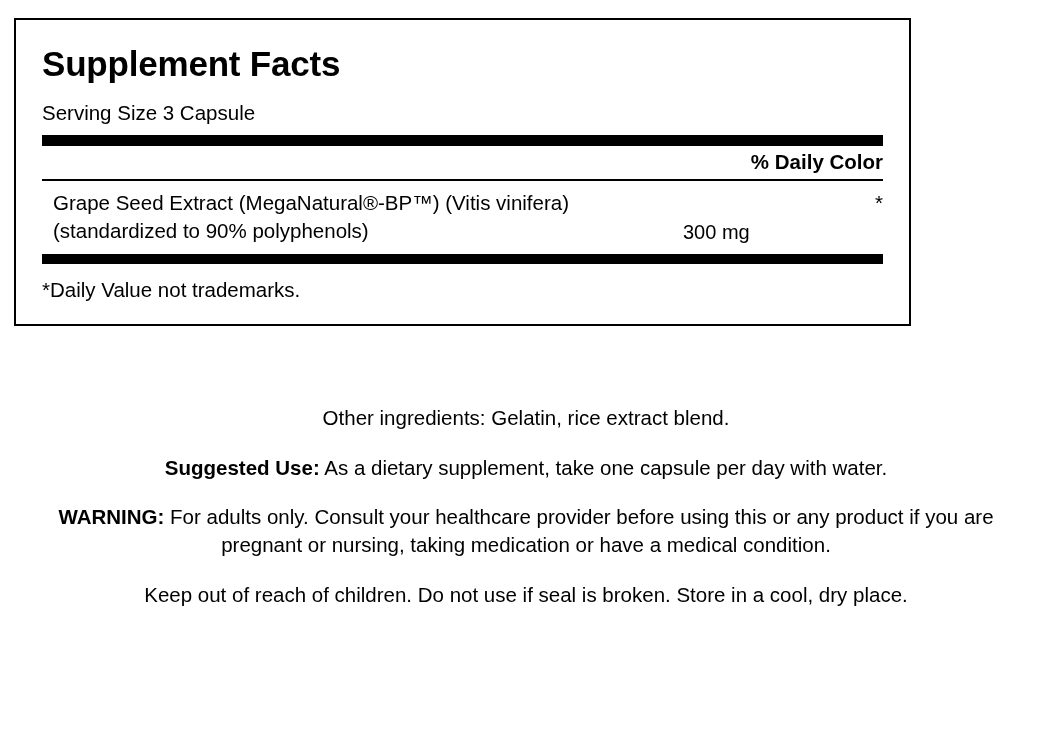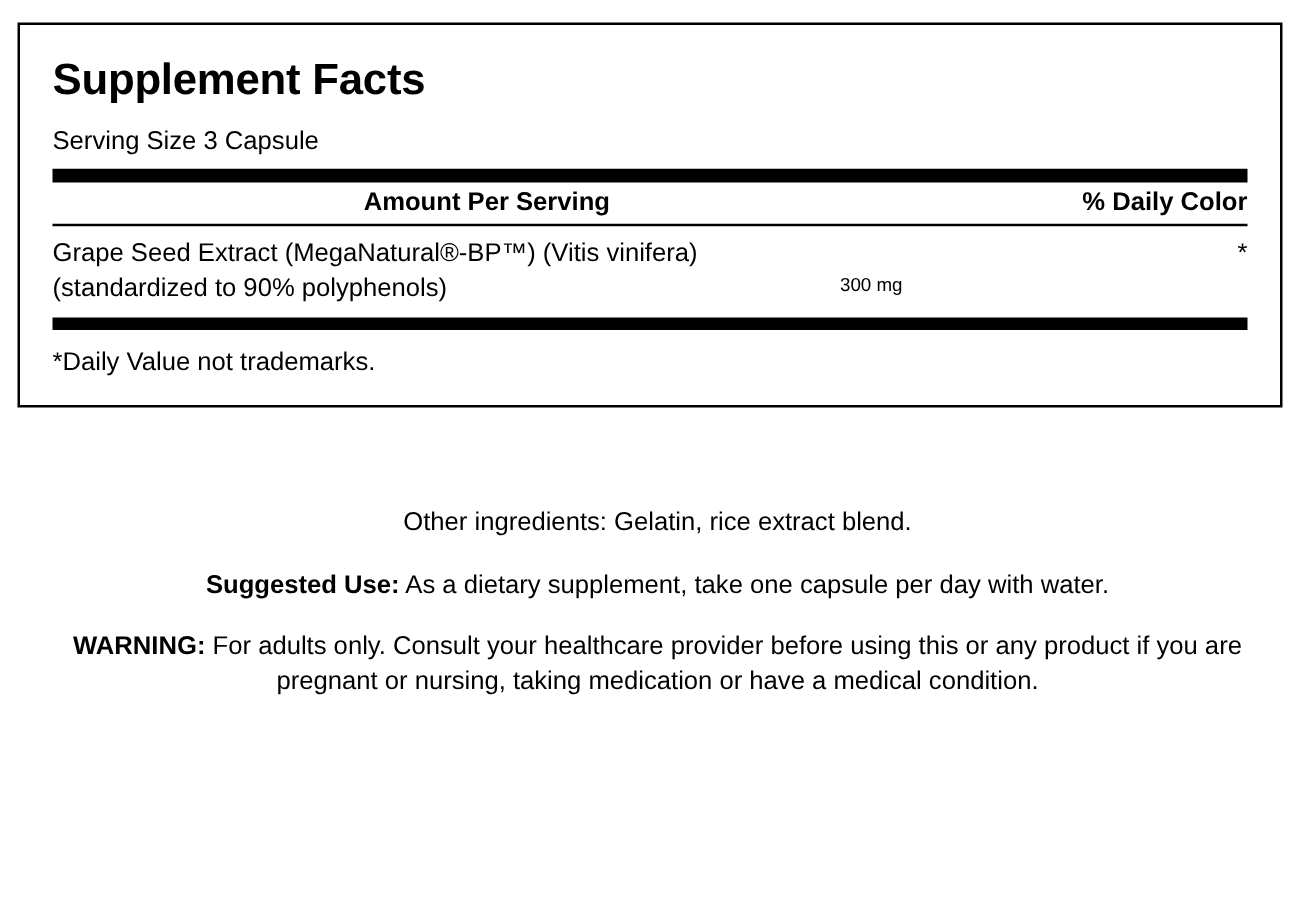--- a/index.html
+++ b/index.html
@@ -20,21 +20,21 @@
     width: 1048px;
     height: 730px;
     box-sizing: border-box;
   }
 
   
   .facts-panel {
     position: absolute;
     left: 14px;
     top: 18px;
-    width: 1012px;
+    width: 897px;
     box-sizing: border-box;
     border: 2px solid #000;
     padding: 26px 26px 18px 26px;
   }
 
   .facts-title {
     font-size: 35px;
     font-weight: bold;
     line-height: 1.05;
     letter-spacing: -0.2px;
@@ -77,30 +77,31 @@
   }
   .head-row .daily-value {
     margin-left: auto;
   }
 
   .nutrient-block {
     position: relative;
     padding: 8px 0 9px 0;
     font-size: 20.5px;
     line-height: 1.35;
+    margin-left: 11px;
   }
   .nutrient-line {
     display: block;
     white-space: nowrap;
   }
   .nutrient-amount {
     position: absolute;
     left: 630px;
     top: 38px;
-    font-size: 15px;
+    font-size: 20px;
   }
   .nutrient-dv {
     position: absolute;
     right: 0;
     top: 8px;
     font-size: 20.5px;
   }
 
   .footnote {
     font-size: 20.5px;
@@ -138,21 +139,20 @@
 
   <div class="facts-panel">
 
     <div class="facts-title">Supplement Facts</div>
 
     <div class="serving-size">Serving Size 3 Capsule</div>
 
     <div class="rule-thick"></div>
 
     <div class="head-row">
-      <span class="amount-per-serving">Amount Per Serving</span>
       <span class="daily-value">% Daily Color</span>
     </div>
 
     <div class="rule-thin"></div>
 
     <div class="nutrient-block">
       <span class="nutrient-line">Grape Seed Extract (MegaNatural®-BP™) (Vitis vinifera)</span>
       <span class="nutrient-line">(standardized to 90% polyphenols)</span>
       <span class="nutrient-amount">300 mg</span>
       <span class="nutrient-dv">*</span>
@@ -168,16 +168,17 @@
     <p class="para">Other ingredients: Gelatin, rice extract blend.</p>
 
     <p class="para">
       <span class="lead">Suggested Use:</span><span> As a dietary supplement, take one capsule per day with water.</span>
     </p>
 
     <p class="para">
       <span class="lead">WARNING:</span><span> For adults only. Consult your healthcare provider before using this or any product if you are pregnant or nursing, taking medication or have a medical condition.</span>
     </p>
 
+    <p class="para">Keep out of reach of children. Do not use if seal is broken. Store in a cool, dry place.</p>
 
   </div>
 
 </div>
 
 </body></html>

